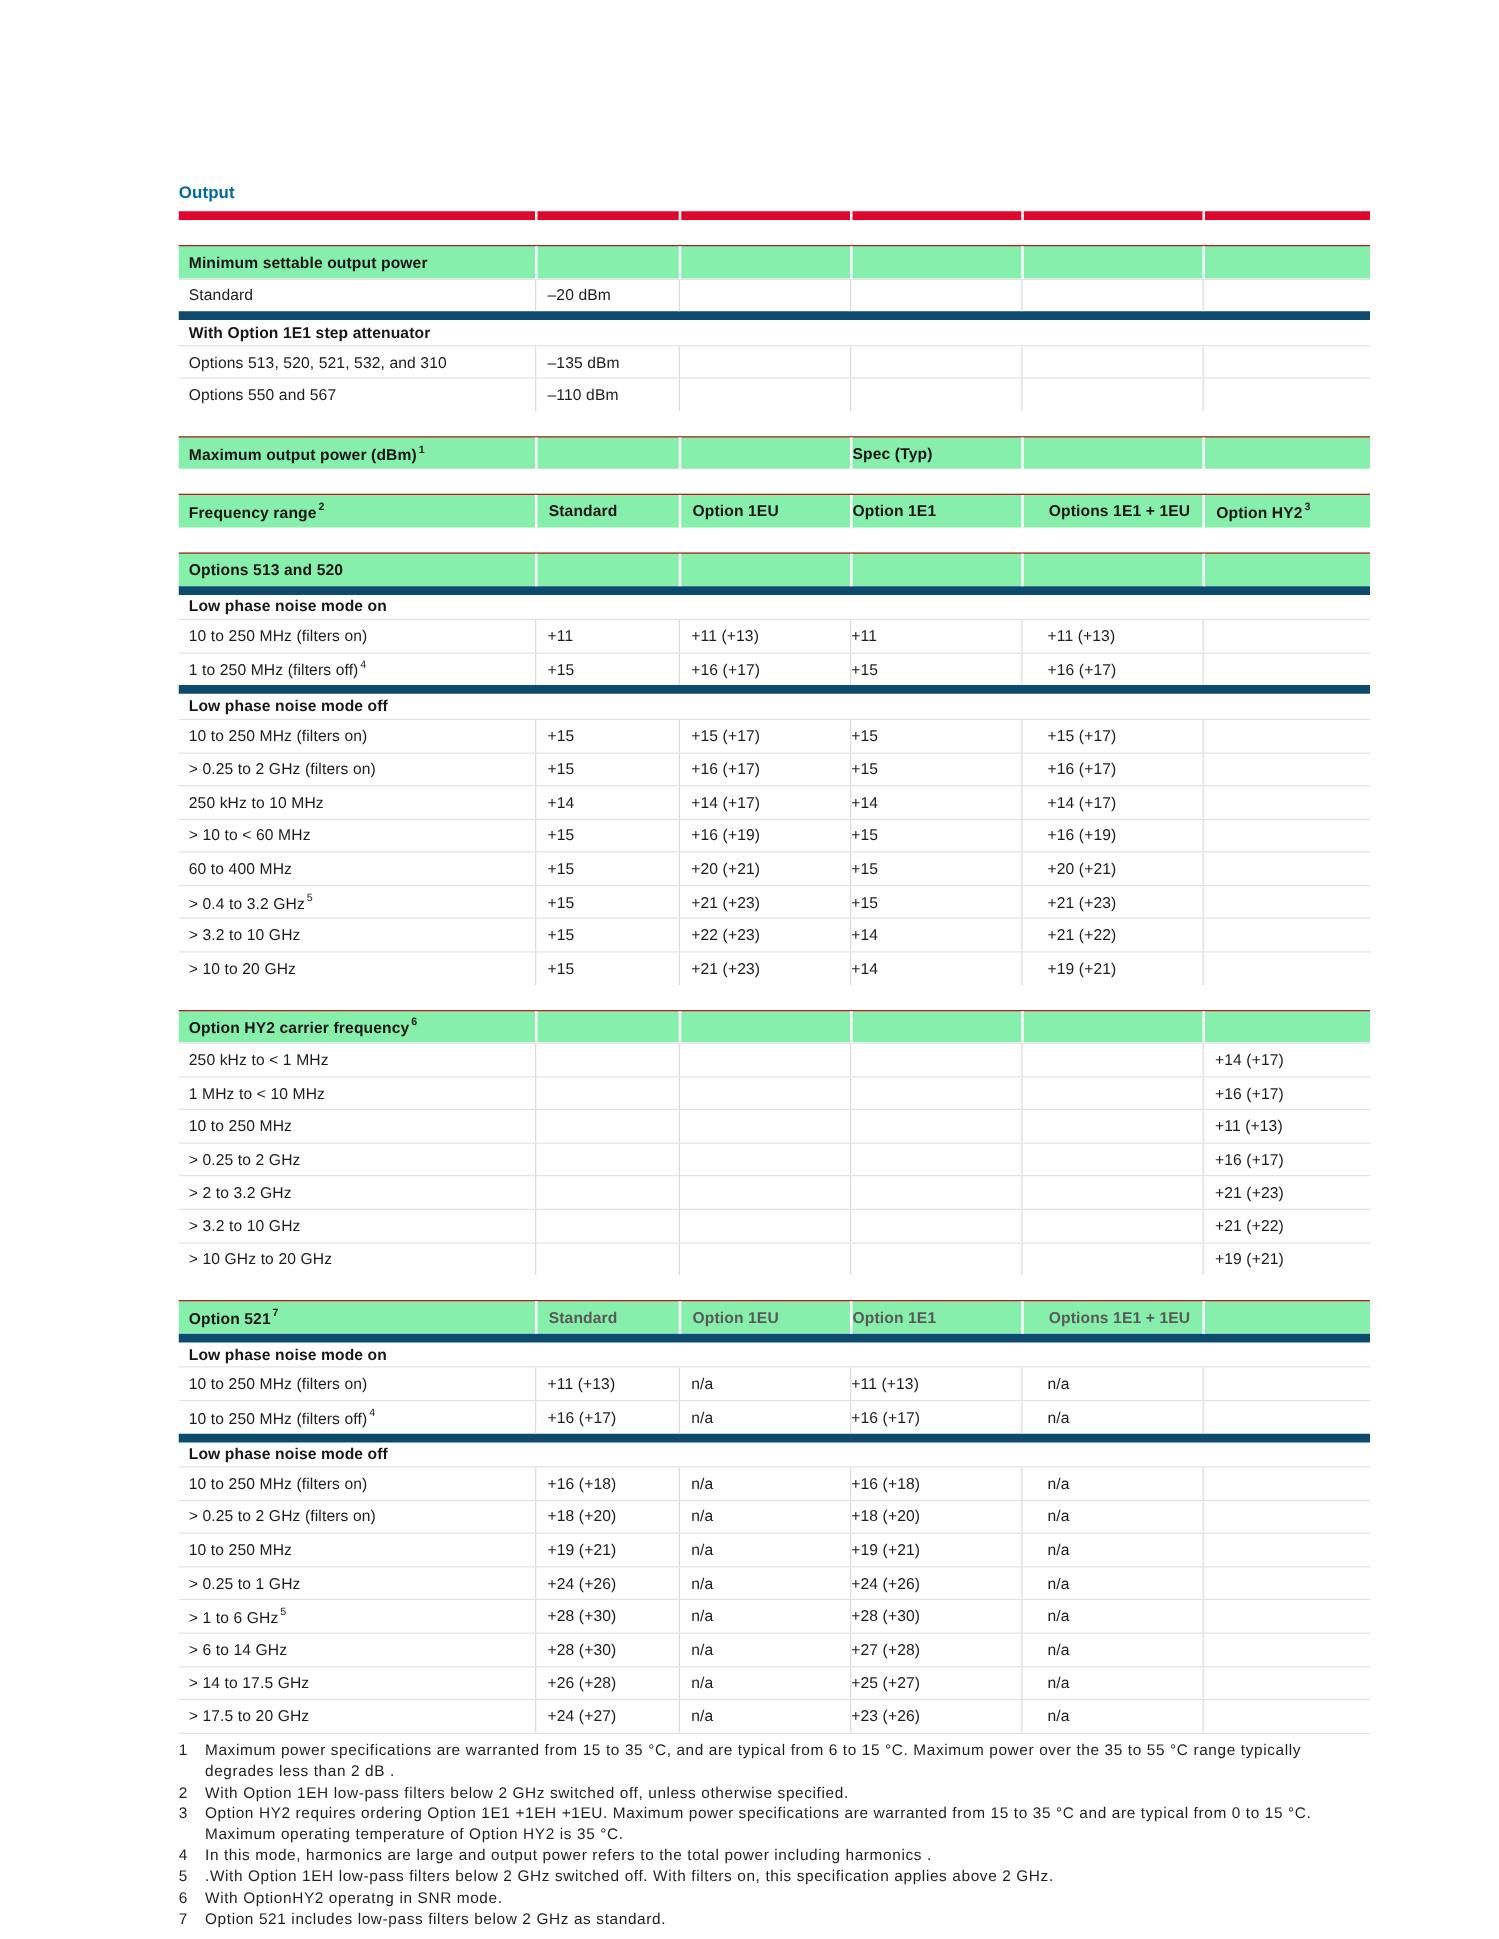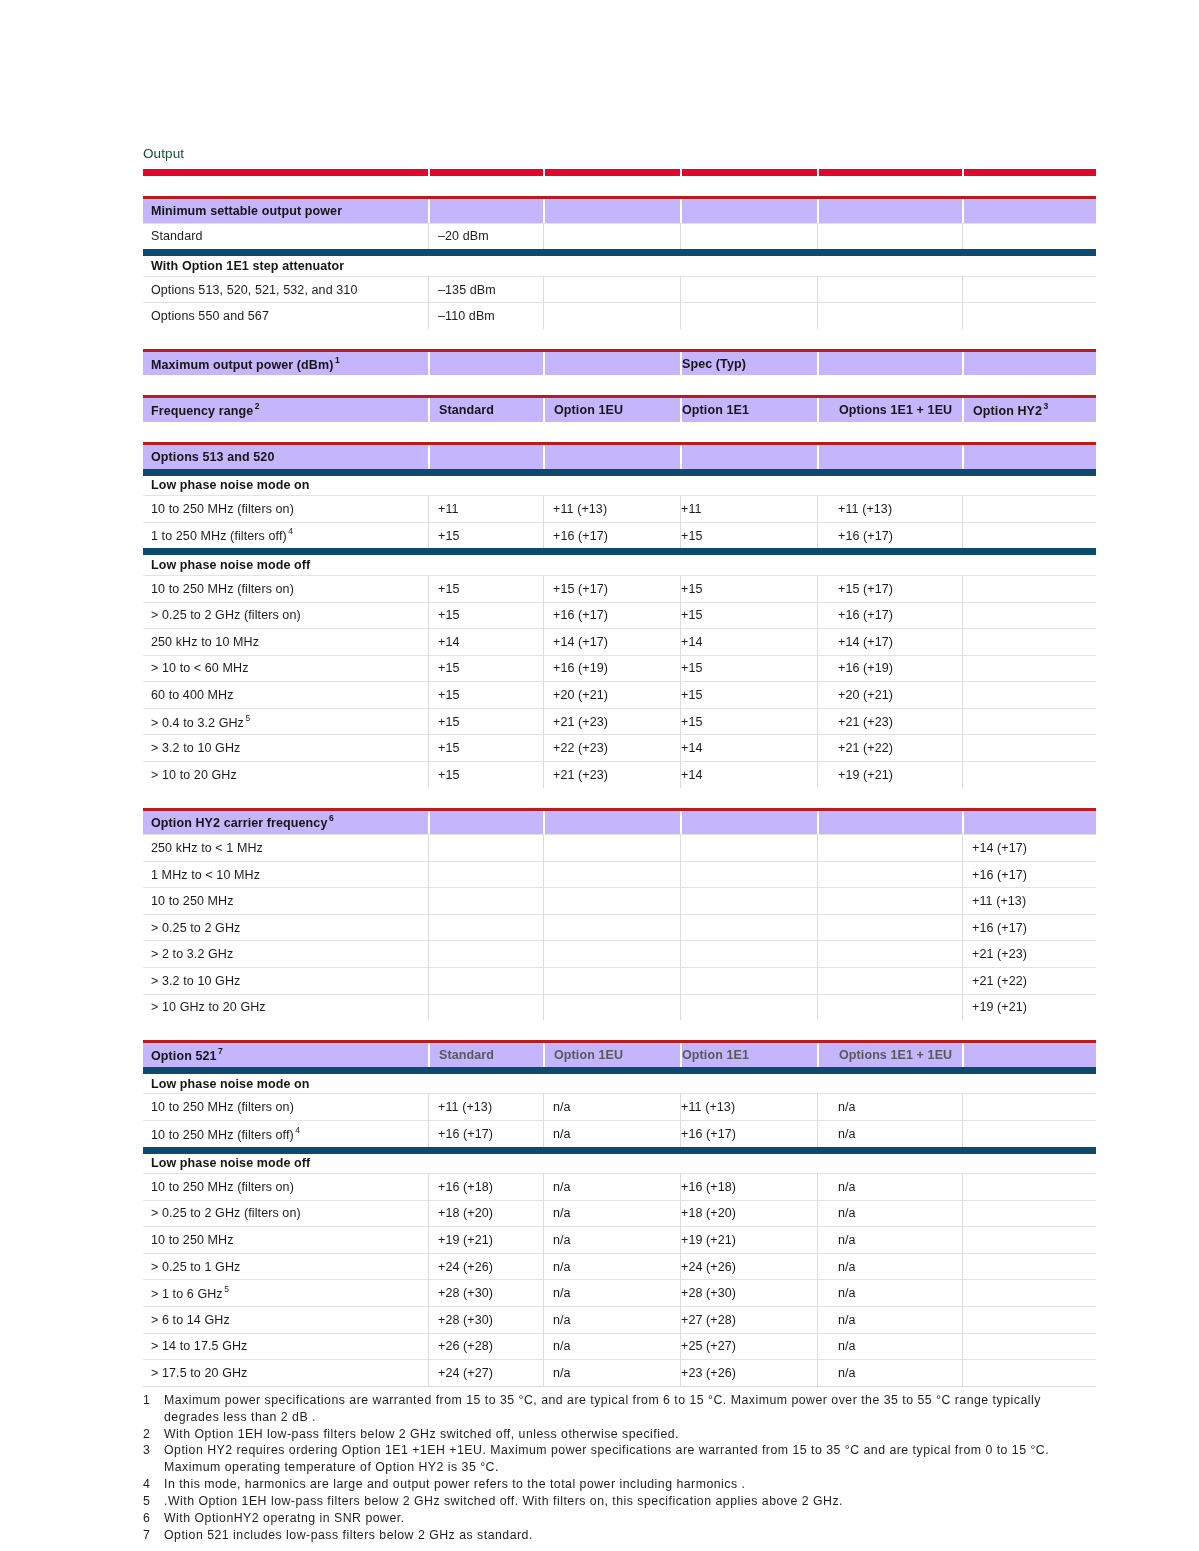--- a/index.html
+++ b/index.html
@@ -1,31 +1,31 @@
 <!DOCTYPE html>
 <html><head>
 <meta charset="utf-8">
 <style>
   html,body{margin:0;padding:0;}
   body{
     width:1199px;height:1551px;background:#ffffff;position:relative;
     font-family:"Liberation Sans", sans-serif;color:#1c1c1c;overflow:hidden;
   }
   .content{position:absolute;left:143px;top:146px;width:953px;}
-  .section-title{font-size:13.5px;font-weight:normal;color:#14532d;margin:0 0 8px 0;letter-spacing:0.1px;}
+  .section-title{font-size:13.5px;font-weight:bold;color:#0369a1;margin:0 0 8px 0;letter-spacing:0.1px;}
   
   .topbar{display:flex;height:7px;margin-bottom:1px;}
   .topbar .seg{height:7px;flex:none;}
   .topbar .seg + .seg{margin-left:2px;}
   
   .spec-table{border-bottom:1px solid #d9d9d9;}
   .row{display:flex;height:26.58px;box-sizing:border-box;align-items:stretch;background:#fff;}
   .row + .row{border-top:1px solid #e3e3e3;}
   .row.subhead{border-top:7px solid #0c4a6e;}
-  .row.band{background:#c4b5fd;border-top:3px solid #b91c1c;margin-top:20px;}
+  .row.band{background:#86efac;border-top:1px solid #b91c1c;margin-top:20px;}
   .cell{box-sizing:border-box;display:flex;align-items:center;font-size:12.5px;
         letter-spacing:0.1px;white-space:nowrap;overflow:hidden;}
   .cell.label{width:285px;padding-left:8px;}
   .cell.c0{width:115px;padding-left:9px;}
   .cell.c1{width:137px;padding-left:9px;}
   .cell.c2{width:137px;padding-left:0;}
   .cell.c3{width:145px;padding-left:20px;}
   .cell.c4{width:134px;padding-left:9px;}
   .row.data .cell.val{border-left:1px solid #dcdcdc;}
   .row.band .cell{font-weight:bold;color:#161616;}
@@ -826,21 +826,21 @@
       <div class="fn">
         <span class="num">4</span>
         <span class="txt">In this mode, harmonics are large and output power refers to the total power including harmonics .</span>
       </div>
       <div class="fn">
         <span class="num">5</span>
         <span class="txt">.With Option 1EH low-pass filters below 2 GHz switched off. With filters on, this specification applies above 2 GHz.</span>
       </div>
       <div class="fn">
         <span class="num">6</span>
-        <span class="txt">With OptionHY2 operatng in SNR power.</span>
+        <span class="txt">With OptionHY2 operatng in SNR mode.</span>
       </div>
       <div class="fn">
         <span class="num">7</span>
         <span class="txt">Option 521 includes low-pass filters below 2 GHz as standard.</span>
       </div>
     </div>
 
   <div class="footer">
     <div class="logo">
       <svg width="40" height="34" viewBox="0 0 44 36">

